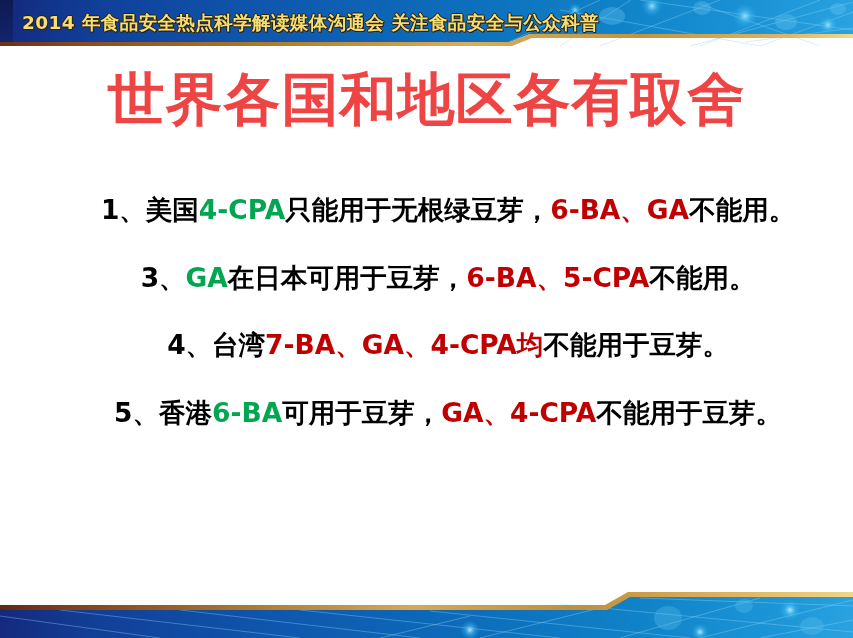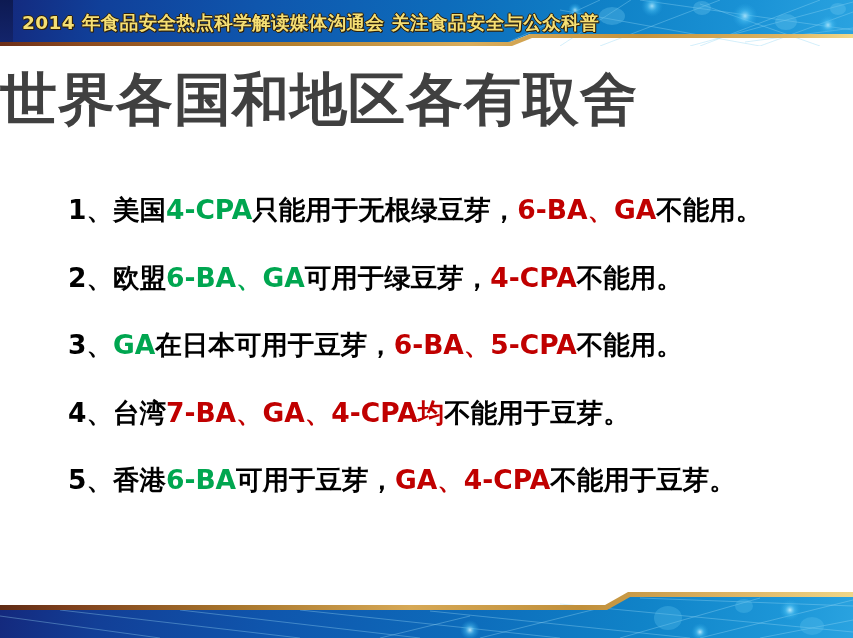--- a/index.html
+++ b/index.html
@@ -86,43 +86,45 @@
     white-space: nowrap;
     font-family: "DejaVu Sans", "Liberation Sans", sans-serif;
   }
 
   
   .slide-title {
     position: absolute;
     left: 0;
     top: 64px;
     width: 853px;
+    text-align: center;
     font-size: 57px;
     line-height: 70px;
     font-weight: bold;
-    color: #404040;
+    color: #ef4444;
     letter-spacing: 1px;
     font-family: "DejaVu Sans", "Liberation Sans", sans-serif;
   }
 
   
   .body-list {
     position: absolute;
     left: 68px;
     top: 197px;
     width: 760px;
   }
   .body-line {
     font-size: 26.5px;
     line-height: 26.5px;
     font-weight: bold;
     color: #000000;
     white-space: nowrap;
     margin-bottom: 41px;
     font-family: "DejaVu Sans", "Liberation Sans", sans-serif;
+    text-align: center;
   }
   .body-line:last-child { margin-bottom: 0; margin-top: 30px; }
   .seg-black { color: #000000; }
   .seg-green { color: #00a650; }
   .seg-red   { color: #c00000; }
 
   
   .footer-band {
     position: absolute;
     left: 0;
@@ -197,21 +199,20 @@
     </svg>
     <div class="header-gold"></div>
     <div class="header-navy-left"></div>
     <div class="header-title">2014 年食品安全热点科学解读媒体沟通会  关注食品安全与公众科普</div>
   </div>
 
   <div class="slide-title">世界各国和地区各有取舍</div>
 
   <div class="body-list">
       <div class="body-line"><span class="seg-black">1、</span><span class="seg-black">美国</span><span class="seg-green">4-CPA</span><span class="seg-black">只能用于无根绿豆芽，</span><span class="seg-red">6-BA、GA</span><span class="seg-black">不能用。</span></div>
-      <div class="body-line"><span class="seg-black">2、</span><span class="seg-black">欧盟</span><span class="seg-green">6-BA、GA</span><span class="seg-black">可用于绿豆芽，</span><span class="seg-red">4-CPA</span><span class="seg-black">不能用。</span></div>
       <div class="body-line"><span class="seg-black">3、</span><span class="seg-green">GA</span><span class="seg-black">在日本可用于豆芽，</span><span class="seg-red">6-BA、5-CPA</span><span class="seg-black">不能用。</span></div>
       <div class="body-line"><span class="seg-black">4、</span><span class="seg-black">台湾</span><span class="seg-red">7-BA、GA、4-CPA均</span><span class="seg-black">不能用于豆芽。</span></div>
       <div class="body-line"><span class="seg-black">5、</span><span class="seg-black">香港</span><span class="seg-green">6-BA</span><span class="seg-black">可用于豆芽，</span><span class="seg-red">GA、4-CPA</span><span class="seg-black">不能用于豆芽。</span></div>
     </div>
 
   <div class="footer-band">
     <div class="footer-blue"></div>
     <svg class="footer-net" viewBox="0 0 853 52" preserveAspectRatio="none">
       <defs>
         <radialGradient id="glowB" cx="50%" cy="50%" r="50%">

